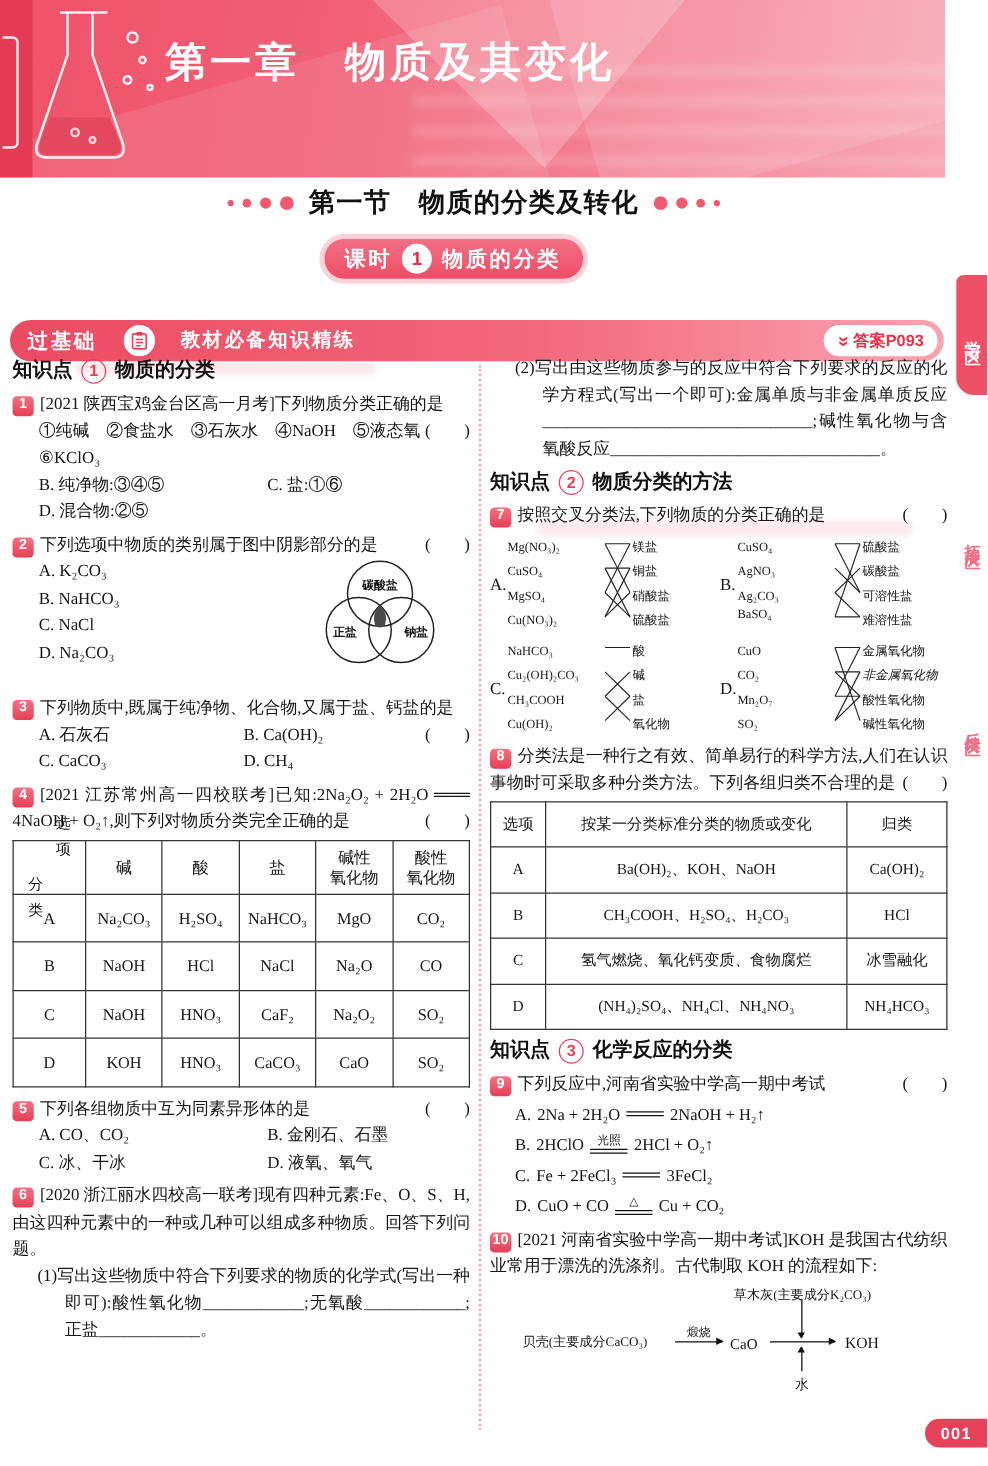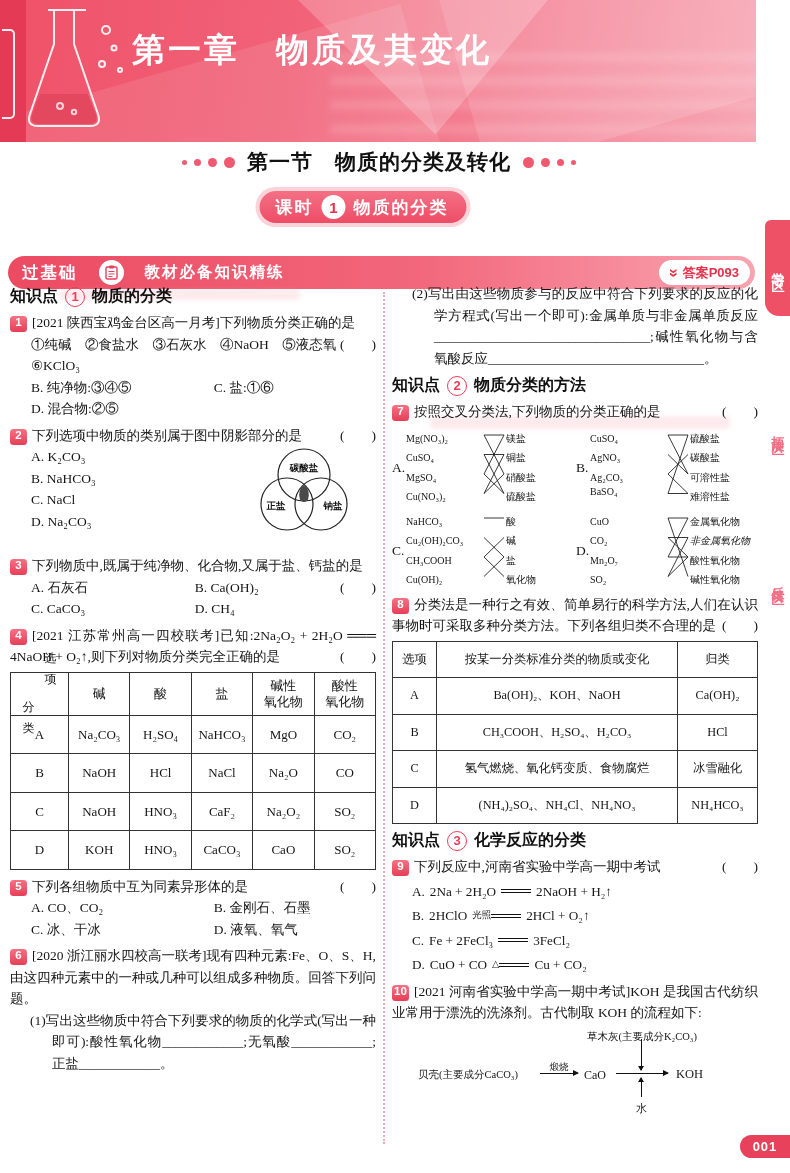--- a/index.html
+++ b/index.html
@@ -92,21 +92,21 @@
   .corner-in{position:relative;height:46px;
      background:linear-gradient(to bottom right,transparent calc(50% - .7px),#333 calc(50% - .7px),#333 calc(50% + .7px),transparent calc(50% + .7px))}
   .c-top{position:absolute;top:3px;right:5px;font-size:12px}
   .c-bot{position:absolute;bottom:3px;left:5px;font-size:12px}
   .q8t .td{font-size:12.3px;padding:7px 1px}
   .q8t .td:first-child{width:44px}
   .q8t .td:last-child{width:80px}
   
   .eq{display:flex;align-items:center;gap:5px;padding-left:20px;margin:3px 0;font-size:13.2px}
   .eq .lhs,.eq .rhs{white-space:nowrap}
-  .eqsign{display:inline-flex;flex-direction:row;align-items:center;justify-content:flex-end}
+  .eqsign{display:inline-flex;flex-direction:column;align-items:center;justify-content:flex-end}
   .eqsign .cond{font-size:9.5px;line-height:11px}
   .eqsign .bar{display:block;width:30px;height:4px;border-top:1.1px solid #111;border-bottom:1.1px solid #111}
   
   .mrow{display:flex;gap:8px;margin:3px 0}
   .match{position:relative;width:176px;height:80px;font-size:10px}
   .mlabel{position:absolute;left:0;top:31px;font-size:13.5px}
   .mleft{position:absolute;left:14px;white-space:nowrap}
   .mright{position:absolute;left:114px;white-space:nowrap}
   .match svg{position:absolute;left:0;top:0}
   

